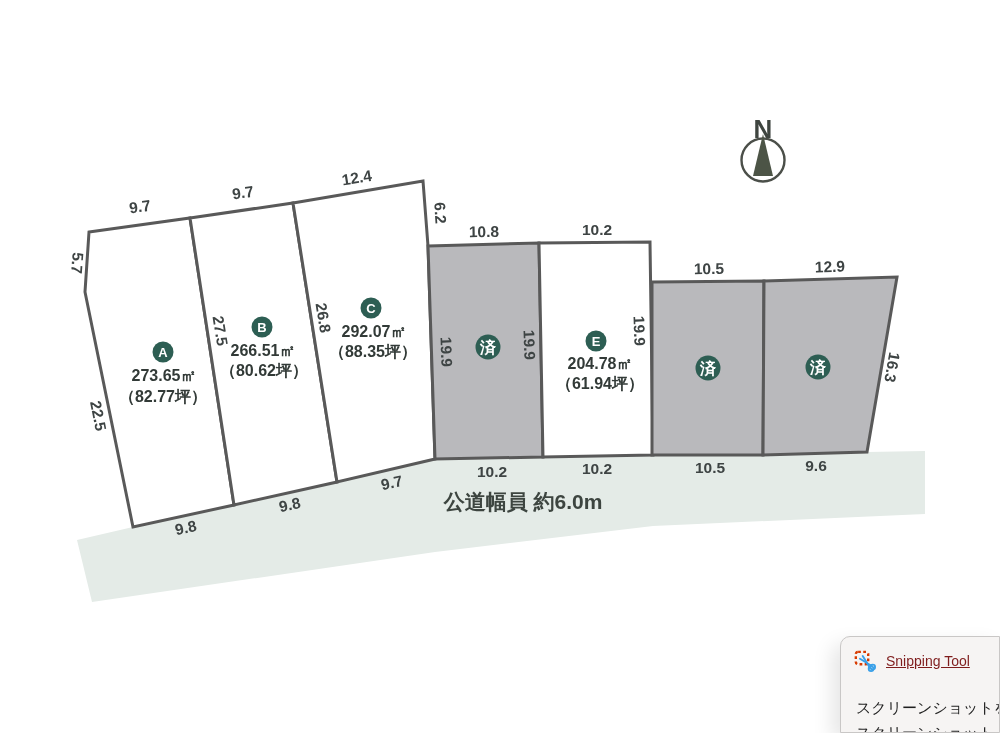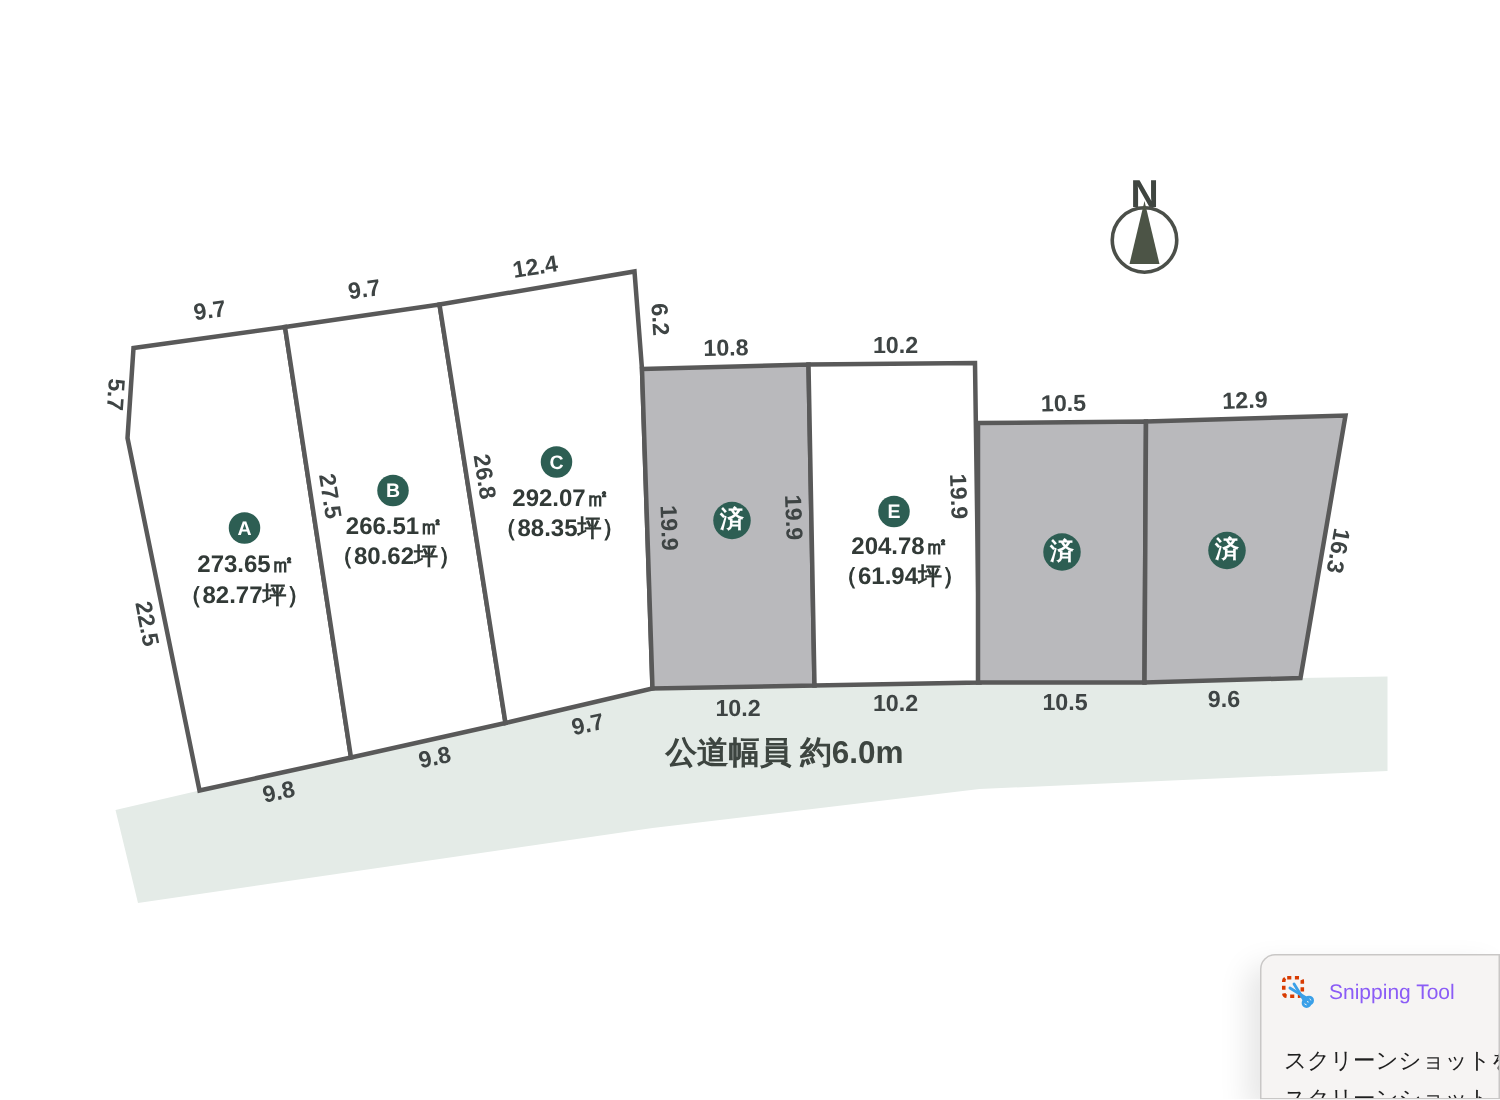--- a/index.html
+++ b/index.html
@@ -31,21 +31,21 @@
     border-radius:10px 0 0 0;
     box-shadow:-8px 8px 20px rgba(0,0,0,0.10);
     overflow:hidden;
     box-sizing:border-box;
   }
   .toast-title-row{
     position:absolute;left:13px;top:13px;
     display:flex;align-items:center;gap:10px;
   }
   .toast-icon{width:22px;height:22px;flex:0 0 auto;}
-  .toast-title{font-size:14px;color:#8b5cf6;white-space:nowrap;}
+  .toast-title{font-size:14px;color:#7f1d1d;white-space:nowrap;text-decoration:underline;}
   .toast-body{
     position:absolute;left:15px;top:58px;right:0;
     font-size:15px;color:#1f1f1f;line-height:25px;white-space:nowrap;
   }
 </style>
 </head>
 <body>
 
 <div class="page">
 

